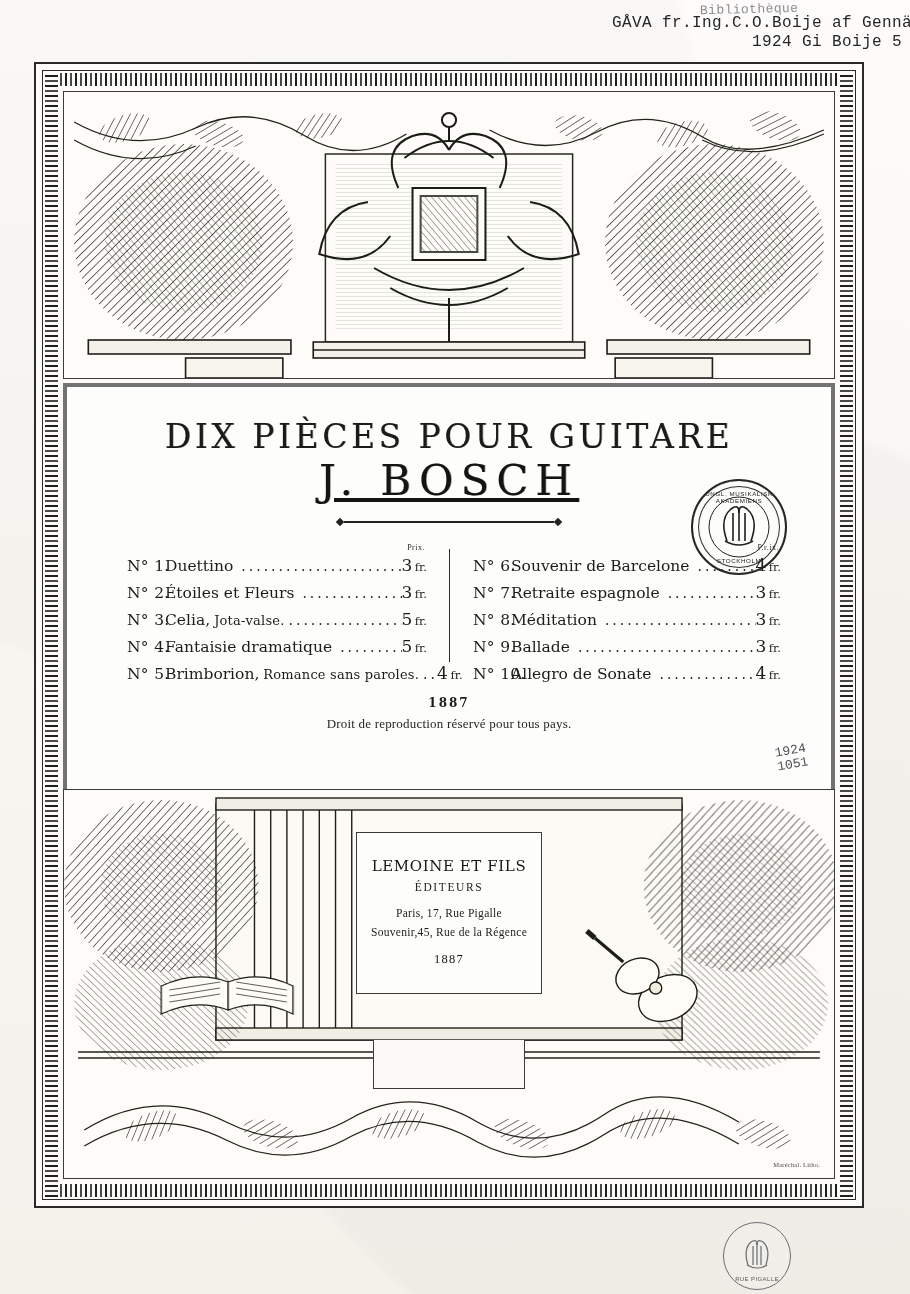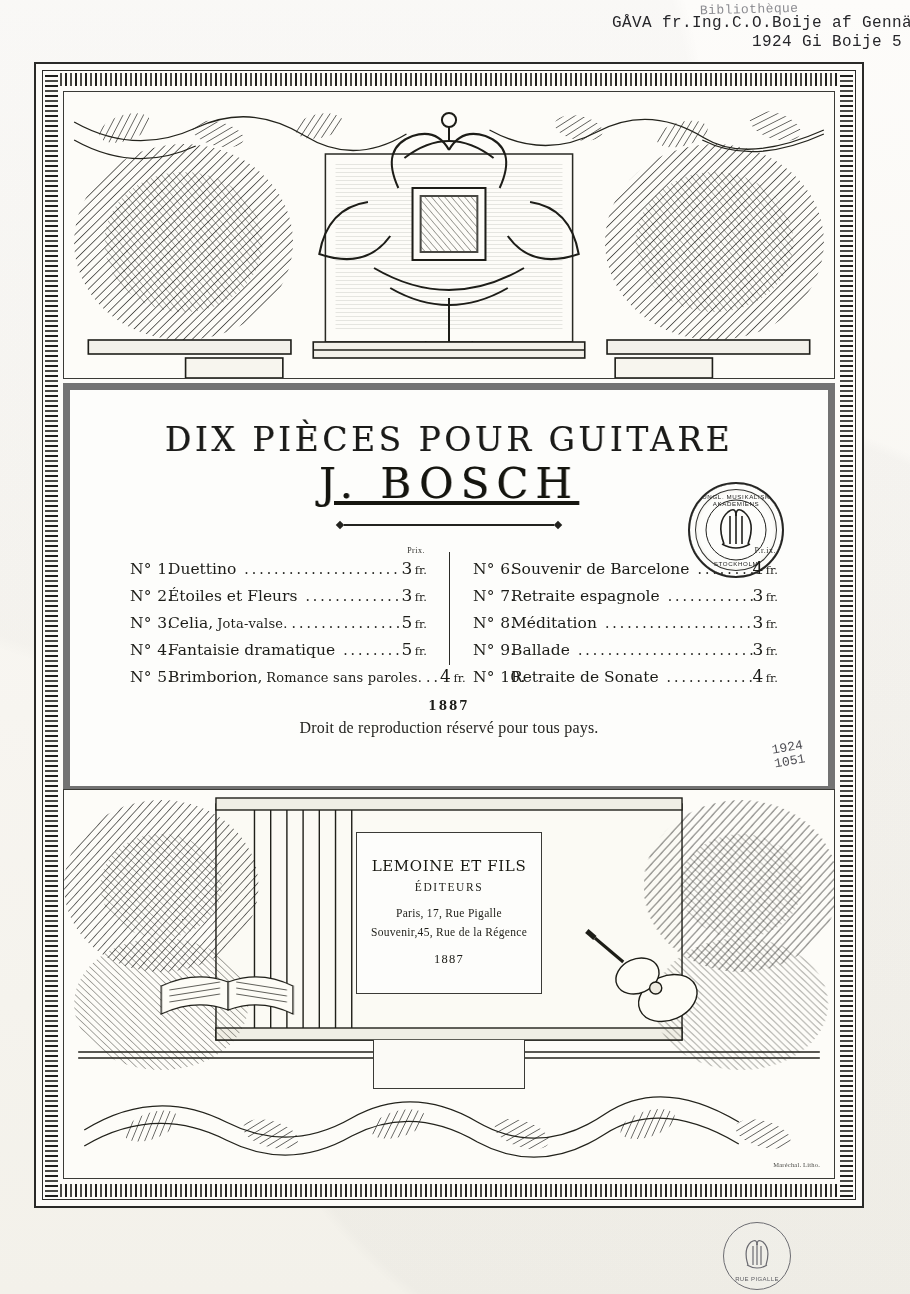--- a/index.html
+++ b/index.html
@@ -98,21 +98,21 @@
   #illus-bottom {
     left: 27px; bottom: 27px; right: 27px; height: 388px;
   }
 
   
   #title-plate {
     position: absolute;
     left: 27px; right: 27px;
     top: 319px; height: 410px;
     background: #fdfdfb;
-    border: 7px solid #737373;
+    border: 4px solid #737373;
     box-sizing: border-box;
   }
   #title-plate-inner {
     position: absolute;
     inset: 0;
     padding: 20px 26px 10px 26px;
     box-sizing: border-box;
   }
 
   #doc-title {
@@ -252,21 +252,21 @@
     text-align: center;
     font-size: 12px;
     letter-spacing: 2px;
     font-family: "DejaVu Serif", serif;
     margin-top: 6px;
     color: #1d1d19;
     font-weight: bold;
   }
   #copyright-line {
     text-align: center;
-    font-size: 16px;
+    font-size: 13px;
     letter-spacing: 0.2px;
     margin-top: 6px;
     color: #262622;
     font-family: "Liberation Serif", serif;
   }
   #pencil-note {
     position: absolute;
     right: 24px; bottom: 18px;
     font-family: "Liberation Mono", monospace;
     font-size: 13px;
@@ -548,21 +548,21 @@
               <span class="piece-no">N° 9.</span>
               <span class="piece-name">Ballade</span>
               <span class="piece-sub"></span>
               <span class="dots">...........................................................</span>
               <span class="piece-price">3</span>
               <span class="piece-cur">fr.</span>
             </div>
 
             <div class="piece-row">
               <span class="piece-no">N° 10.</span>
-              <span class="piece-name">Retraite de Sonate</span>
+              <span class="piece-name">Allegro de Sonate</span>
               <span class="piece-sub"></span>
               <span class="dots">...........................................................</span>
               <span class="piece-price">4</span>
               <span class="piece-cur">fr.</span>
             </div>
           </div>
         </div>
 
         <div id="year-line">1887</div>
         <div id="copyright-line">Droit de reproduction réservé pour tous pays.</div>

